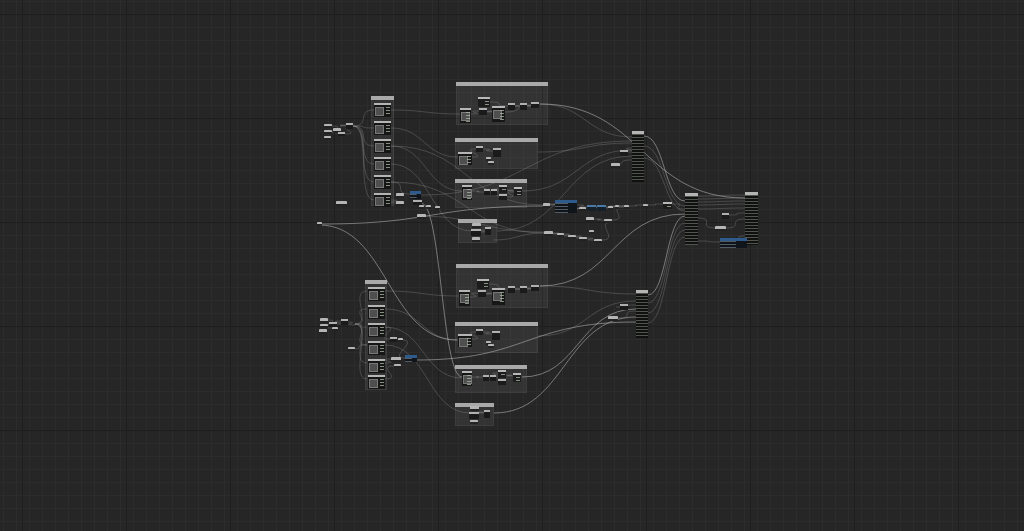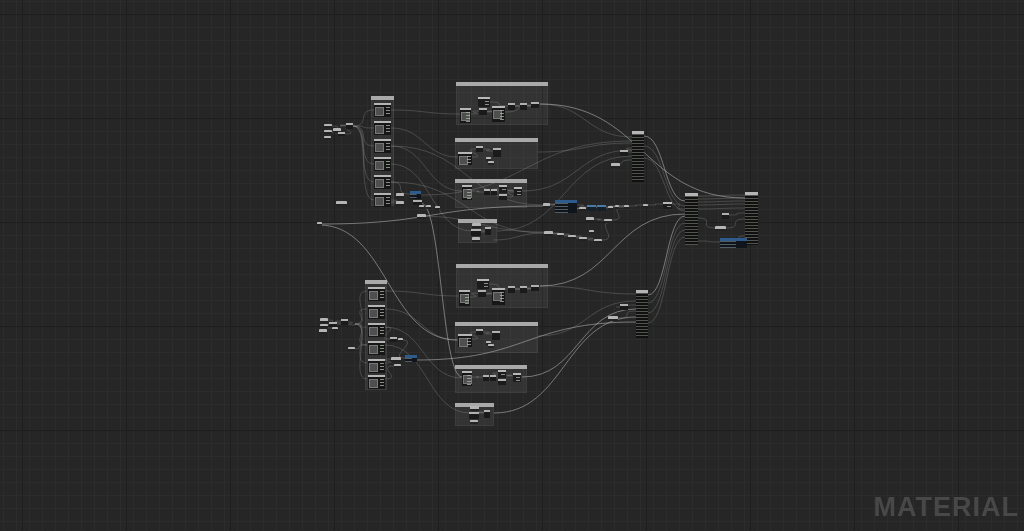--- a/index.html
+++ b/index.html
@@ -321,14 +321,13 @@
       <div class="nd k-small" style="left: 498px; top: 379px; width: 8px; height: 6px;"></div>
       <div class="nd k-node" style="left: 513px; top: 373px; width: 8px; height: 9px;"></div>
       <div class="nd k-chip" style="left: 470px; top: 406px; width: 9px; height: 5px;"></div>
       <div class="nd k-small" style="left: 469px; top: 412px; width: 10px; height: 7px;"></div>
       <div class="nd k-chip" style="left: 470px; top: 420px; width: 8px; height: 4px;"></div>
       <div class="nd k-small" style="left: 484px; top: 410px; width: 6px; height: 8px;"></div>
       <div class="nd k-tall" style="left: 636px; top: 290px; width: 12px; height: 48px;"></div>
       <div class="nd k-small" style="left: 620px; top: 304px; width: 8px; height: 6px;"></div>
       <div class="nd k-chip" style="left: 608px; top: 316px; width: 10px; height: 5px;"></div>
     </div>
-  <div id="watermark">MATERIAL</div>
 </div>
 
 </body></html>

